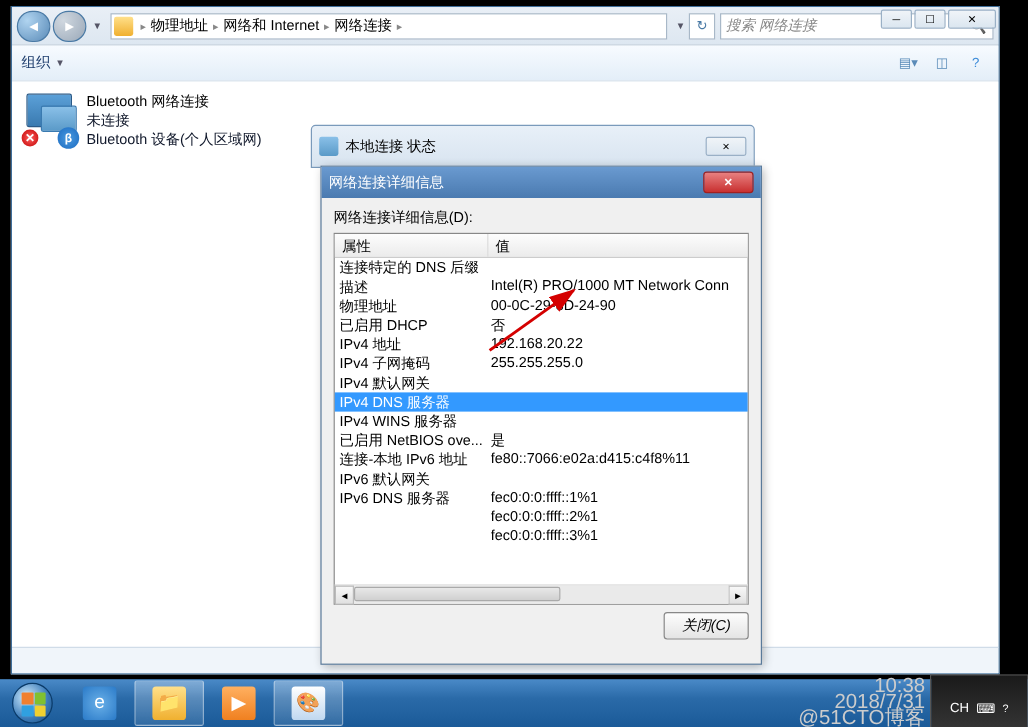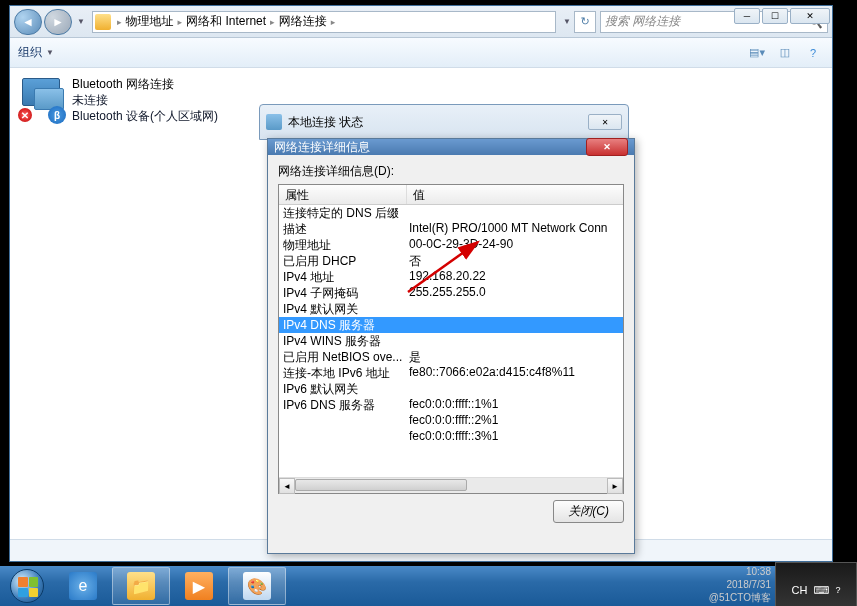--- a/index.html
+++ b/index.html
@@ -41,21 +41,21 @@
 
 .status-bar { height: 22px; border-top: 1px solid #d0dce8; background: #f0f5fa; }
 
 
 .status-dialog { position: absolute; left: 259px; top: 104px; width: 370px; height: 36px; background: linear-gradient(#e8f0f8,#d8e4f0); border: 1px solid #7a9abb; border-radius: 4px 4px 0 0; display: flex; align-items: center; padding: 0 6px; font-size: 12px; }
 .sd-icon { width: 16px; height: 16px; background: linear-gradient(#8ac0e8,#5a9ac8); border-radius: 2px; margin-right: 6px; }
 .sd-close { margin-left: auto; width: 34px; height: 16px; border: 1px solid #9ab0c6; background: linear-gradient(#f0f4f8,#dbe6f0); border-radius: 2px; font-size: 8px; display: flex; align-items: center; justify-content: center; cursor: pointer; }
 
 
 .details-dialog { position: absolute; left: 267px; top: 138px; width: 368px; height: 416px; background: #f0f0f0; border: 1px solid #5a7a9a; box-shadow: 2px 2px 8px rgba(0,0,0,.3); }
-.dd-title { height: 16px; background: linear-gradient(#6a9ad0,#4a7ab0); color: #fff; font-size: 12px; display: flex; align-items: center; padding: 0 6px; }
+.dd-title { height: 26px; background: linear-gradient(#6a9ad0,#4a7ab0); color: #fff; font-size: 12px; display: flex; align-items: center; padding: 0 6px; }
 .dd-close { margin-left: auto; width: 42px; height: 18px; background: linear-gradient(#e88080,#c83030); border: 1px solid #a02020; border-radius: 3px; color: #fff; font-size: 9px; display: flex; align-items: center; justify-content: center; font-weight: bold; cursor: pointer; }
 .dd-body { padding: 8px 10px; font-size: 12px; }
 .dd-label { margin-bottom: 4px; }
 .dd-list { border: 1px solid #888; background: #fff; height: 310px; position: relative; }
 .dd-header { display: flex; height: 20px; background: linear-gradient(#fdfdfd,#ebebeb); border-bottom: 1px solid #ccc; font-size: 12px; }
 .dd-col1 { width: 128px; padding: 2px 6px; border-right: 1px solid #ddd; }
 .dd-col2 { flex: 1; padding: 2px 6px; }
 .dd-rows { font-family: Tahoma, sans-serif; font-size: 12px; }
 .dd-row { display: flex; height: 16px; padding: 0 4px; white-space: nowrap; overflow: hidden; }
 .dd-row.sel { background: #3399ff; color: #fff; }
@@ -80,21 +80,21 @@
 .tb-item { width: 58px; height: 38px; display: flex; align-items: center; justify-content: center; cursor: pointer; border-radius: 2px; }
 .tb-item.active { background: linear-gradient(rgba(255,255,255,.3),rgba(255,255,255,.1)); border: 1px solid rgba(255,255,255,.4); }
 .tb-icon { width: 28px; height: 28px; border-radius: 3px; display: flex; align-items: center; justify-content: center; font-size: 16px; color: #fff; }
 .tb-ie { background: radial-gradient(#6ab0e8,#2a7ac8); }
 .tb-folder { background: linear-gradient(#ffe08a,#f0b030); }
 .tb-media { background: linear-gradient(#ffb060,#f08020); }
 .tb-paint { background: linear-gradient(#fff,#c0d8f0); }
 .tool-box { position: absolute; right: 0; top: -4px; width: 82px; height: 56px; background: linear-gradient(#1a1a1a,#3a3a3a); border: 1px solid #555; display: flex; align-items: center; justify-content: center; color: #fff; font-size: 11px; gap: 6px; margin-left: 22px; }
 
 
-.watermark { position: absolute; right: 86px; bottom: 2px; color: #ccc; font-size: 10px; text-align: right; line-height: 13px; }
+.watermark { position: absolute; right: 86px; bottom: 2px; color: #ccc; font-size: 17px; text-align: right; line-height: 13px; }
 </style>
 </head>
 <body>
 
 <div class="explorer-window">
   <div class="window-controls">
     <div class="wc-btn">─</div>
     <div class="wc-btn">☐</div>
     <div class="wc-btn wc-close">✕</div>
   </div>

